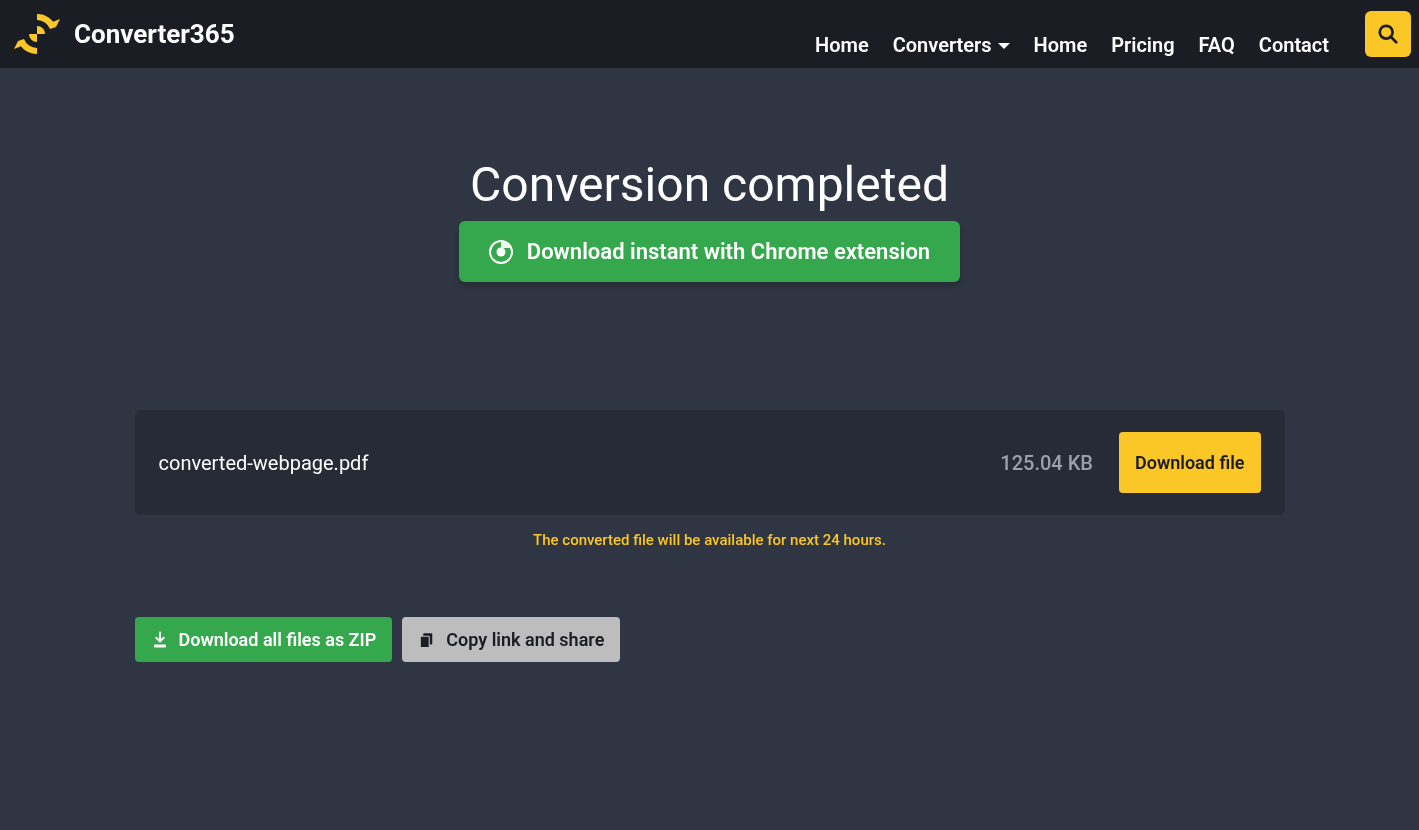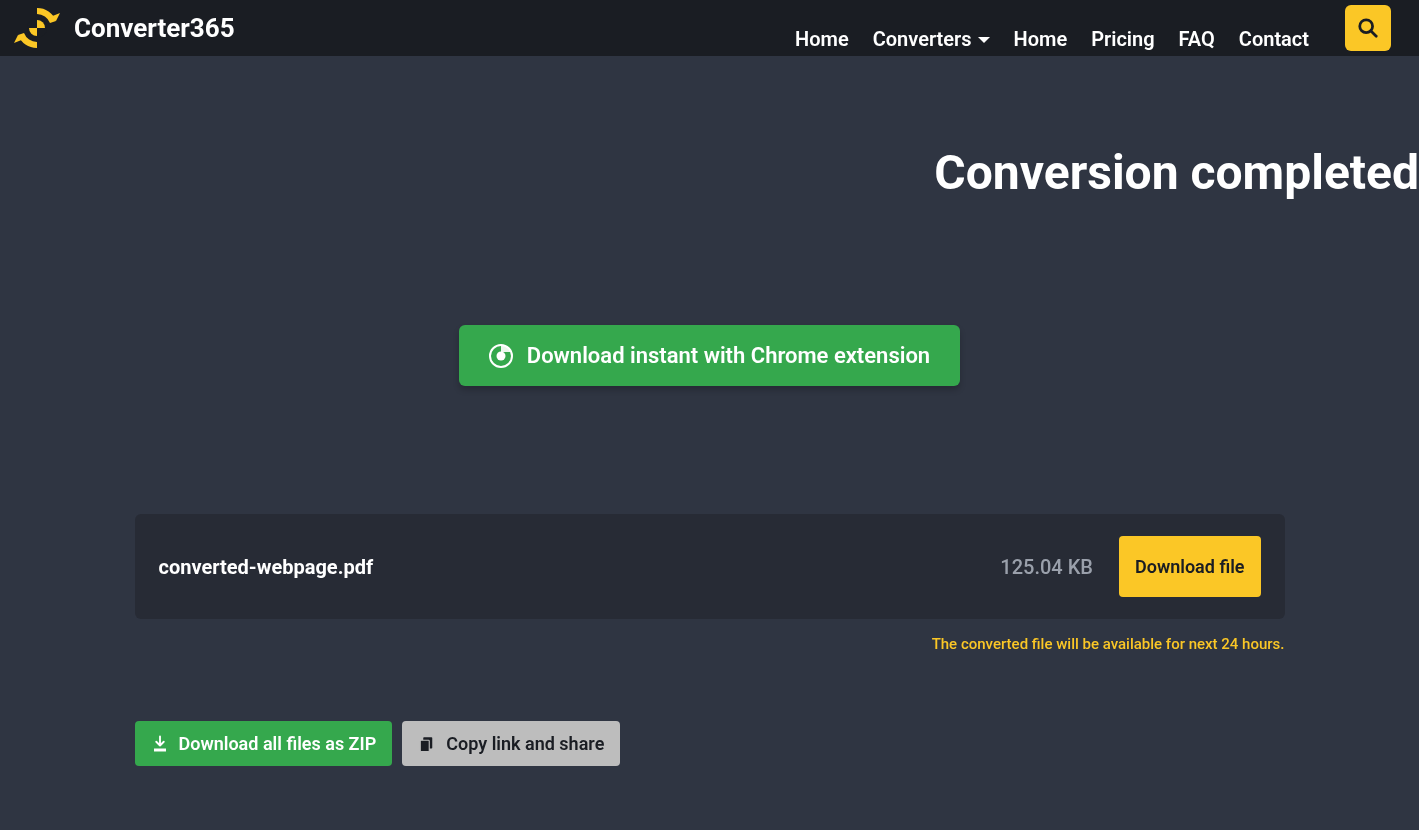--- a/index.html
+++ b/index.html
@@ -6,25 +6,25 @@
 body {
   font-family: -apple-system, BlinkMacSystemFont, "Segoe UI", Roboto, Helvetica, Arial, sans-serif;
   background: #2f3542;
   color: #ffffff;
   width: 1419px;
   height: 830px;
   overflow: hidden;
 }
 .header {
   background: #1a1d23;
-  height: 56px;
+  height: 68px;
   display: flex;
   align-items: center;
   justify-content: space-between;
-  padding: 0 28px 0 12px;
+  padding: 0 8px 0 12px;
 }
 .logo-wrap {
   display: flex;
   align-items: center;
   gap: 12px;
 }
 .logo-icon {
   width: 50px;
   height: 50px;
   display: flex;
@@ -68,62 +68,60 @@
   justify-content: center;
   cursor: pointer;
   margin-left: 12px;
 }
 .content {
   padding-top: 88px;
   text-align: center;
 }
 .title {
   font-size: 48px;
-  font-weight: 700;
-  margin-bottom: 24px;
-  text-align: right;
+  font-weight: 400;
+  margin-bottom: 8px;
 }
 .subtitle {
   font-size: 22px;
   font-weight: 500;
   line-height: 1.7;
   max-width: 900px;
   margin: 0 auto;
   color: #ffffff;
 }
 .chrome-btn {
   background: #35a84d;
   color: #ffffff;
   font-size: 22px;
   font-weight: 600;
   padding: 18px 30px;
   border-radius: 6px;
   display: inline-flex;
   align-items: center;
   gap: 14px;
-  margin-top: 100px;
   cursor: pointer;
   box-shadow: 0 4px 6px rgba(0,0,0,0.2);
 }
 .file-section {
   width: 1150px;
   margin: 128px auto 0;
   text-align: left;
 }
 .file-row {
   background: #272b35;
   border-radius: 6px;
   padding: 22px 24px;
   display: flex;
   align-items: center;
   justify-content: space-between;
 }
 .file-name {
   font-size: 20px;
-  font-weight: 700;
+  font-weight: 400;
   color: #ffffff;
 }
 .file-right {
   display: flex;
   align-items: center;
   gap: 26px;
 }
 .file-size {
   font-size: 20px;
   font-weight: 500;
@@ -132,21 +130,21 @@
 .download-btn {
   background: #fbc726;
   color: #1a1d23;
   font-size: 18px;
   font-weight: 600;
   padding: 20px 16px;
   border-radius: 4px;
   cursor: pointer;
 }
 .availability {
-  text-align: right;
+  text-align: center;
   font-size: 15px;
   font-weight: 500;
   color: #fbc726;
   margin-top: 16px;
 }
 .actions-row {
   margin-top: 68px;
   display: flex;
   gap: 10px;
 }

